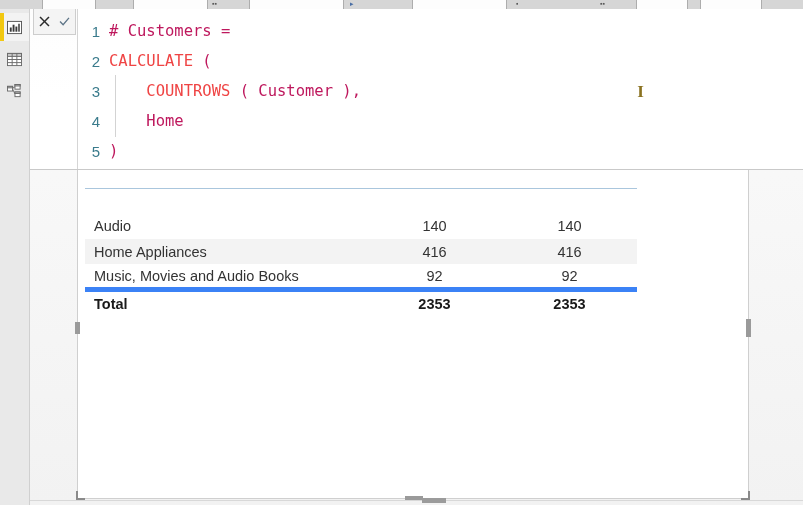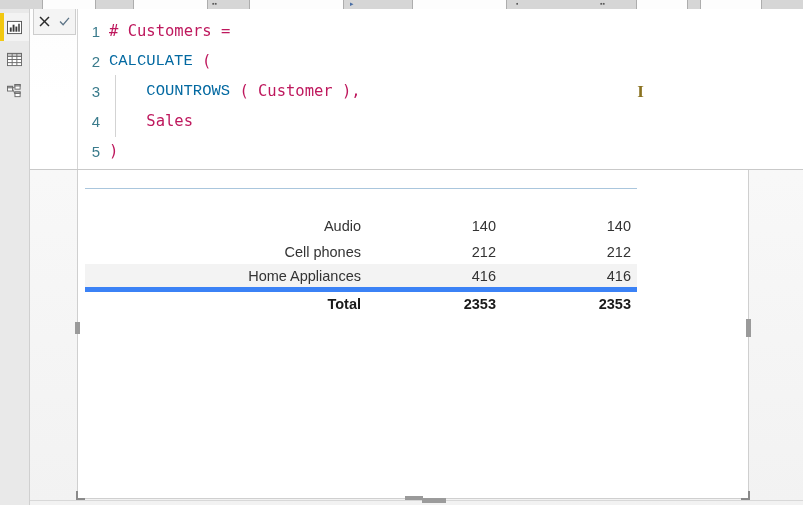--- a/index.html
+++ b/index.html
@@ -115,22 +115,22 @@
   }
   .matrix tr { height: 25.3px; }
   .matrix td {
     font-size: 14.5px;
     color: #333333;
     padding: 0 6px 0 6px;
     white-space: nowrap;
     vertical-align: middle;
     border: none;
   }
-  .matrix td.cat { width: 282px; text-align: right; padding-left: 9px; }
-  .matrix td.num { width: 135px; text-align: right; }
+  .matrix td.cat { width: 282px; text-align: left; padding-left: 9px; }
+  .matrix td.num { width: 135px; text-align: center; }
   .matrix tr.alt td { background: #f3f3f3; }
   .matrix tr.head-rule td { border-top: 1px solid #aac6dd; height: 1px; padding: 0; }
   .matrix tr.total td {
     font-weight: bold;
     color: #1a1a1a;
     border-top: 5px solid #3b82f6;
   }
 
   
   .handle {
@@ -209,21 +209,21 @@
   .ln {
     display: inline-block;
     width: 22px;
     text-align: right;
     color: #3a7b8c;
     font-family: "Liberation Sans", sans-serif;
     font-size: 15px;
     margin-right: 9px;
   }
   .tok-plain { color: #be185d; }
-  .tok-fn { color: #0369a1; font-family: Liberation Mono, monospace; }
+  .tok-fn { color: #ef4444; }
   .indent-guide {
     position: absolute;
     left: 37px;
     top: 66px;
     width: 1px;
     height: 62px;
     background: #d3d3d3;
   }
   .text-caret {
     position: absolute;
@@ -321,29 +321,29 @@
         <td class="cat"></td>
         <td class="num"></td>
         <td class="num"></td>
       </tr>
 
       <tr>
         <td class="cat">Audio</td>
         <td class="num">140</td>
         <td class="num">140</td>
       </tr>
-      <tr>
-        <td class="cat">Cell phones</td>
-        <td class="num">212</td>
-        <td class="num">212</td>
-      </tr>
       <tr class="alt">
         <td class="cat">Home Appliances</td>
         <td class="num">416</td>
         <td class="num">416</td>
+      </tr>
+      <tr>
+        <td class="cat">Music, Movies and Audio Books</td>
+        <td class="num">92</td>
+        <td class="num">92</td>
       </tr>
 
       <tr class="total">
         <td class="cat">Total</td>
         <td class="num">2353</td>
         <td class="num">2353</td>
       </tr>
     </tbody>
       </table>
 
@@ -381,21 +381,21 @@
 
       <div class="code-line" style="top:37px;">
         <span class="ln">2</span><span class="tok-fn">CALCULATE</span><span class="tok-plain"> (</span>
       </div>
 
       <div class="code-line" style="top:67px;">
         <span class="ln">3</span><span class="tok-plain">    </span><span class="tok-fn">COUNTROWS</span><span class="tok-plain"> ( Customer ),</span>
       </div>
 
       <div class="code-line" style="top:97px;">
-        <span class="ln">4</span><span class="tok-plain">    Sales</span>
+        <span class="ln">4</span><span class="tok-plain">    Home</span>
       </div>
 
       <div class="code-line" style="top:127px;">
         <span class="ln">5</span><span class="tok-plain">)</span>
       </div>
 
       <div class="text-caret">I</div>
     </div>
   </div>
 

